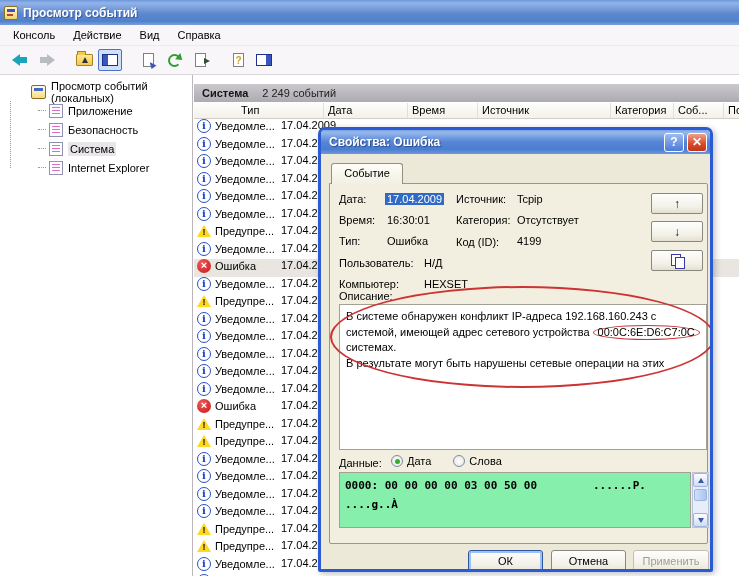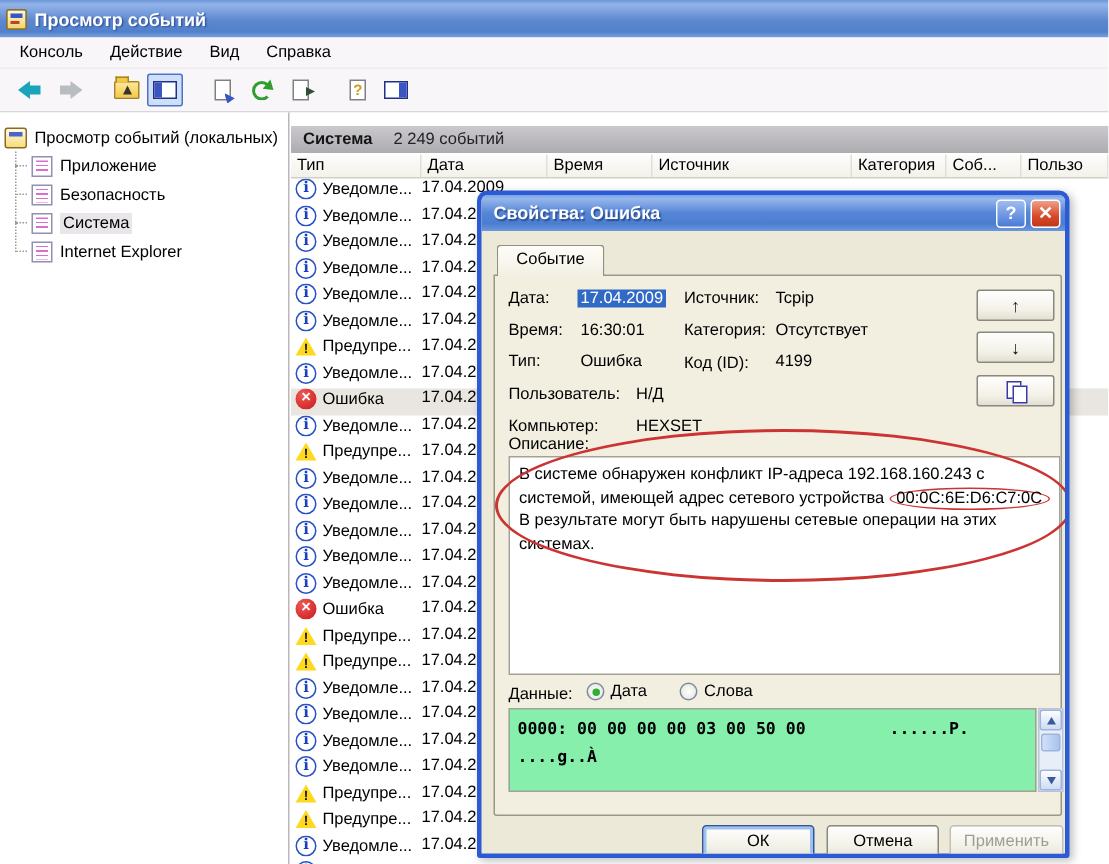--- a/index.html
+++ b/index.html
@@ -38,40 +38,40 @@
   .panel-glyph::before { content:""; position:absolute; left:0; top:0; bottom:0; width:5px; background:#3a55c0; }
   .panel-glyph.r::before { left:auto; right:0; }
   .sheet { width:11px; height:14px; background:#fff; border:1px solid #808080; position:relative; }
   .sheet.props::after { content:""; position:absolute; right:-4px; bottom:-3px; width:7px; height:7px; background:#3a55c0; clip-path:polygon(0 0,100% 50%,30% 100%); }
   .sheet.exp::after { content:""; position:absolute; right:-5px; top:4px; border-top:3px solid transparent; border-bottom:3px solid transparent; border-left:6px solid #305030; }
   .sheet.help::after { content:"?"; position:absolute; left:2px; top:1px; font-weight:bold; color:#caa020; font-size:10px; }
   .refresh-glyph { width:13px; height:13px; border:2px solid #2f9e2f; border-radius:50%; border-right-color:transparent; position:relative; }
   .refresh-glyph::after { content:""; position:absolute; right:-4px; top:-2px; border-top:4px solid transparent; border-bottom:4px solid transparent; border-left:6px solid #2f9e2f; transform:rotate(40deg); }
 
   
-  .tree { position:absolute; left:0; top:75px; width:193px; height:501px; background:#fff; border-right:1px solid #bab6ba; padding-top:7px; }
+  .tree { position:absolute; left:0; top:75px; width:193px; height:501px; background:#fff; border-right:1px solid #bab6ba; padding-top:7px;padding-left:28px; }
   .tree-root { display:flex; align-items:center; height:19px; padding-left:3px; }
   .root-icon { width:15px; height:14px; background:linear-gradient(#fffbe8,#f6dc7a); border:1px solid #8a6a20; border-radius:2px; position:relative; margin-right:5px; flex:0 0 15px; }
   .root-icon::before { content:""; position:absolute; left:2px; top:2px; width:9px; height:3px; background:#4a65c8; }
   .tree-vline { position:absolute; left:10px; top:26px; height:67px; border-left:1px dotted #9a9a9a; }
   .tree-item { display:flex; align-items:center; height:19px; padding-left:21px; position:relative; }
   .tree-item::before { content:""; position:absolute; left:10px; top:9px; width:8px; border-top:1px dotted #9a9a9a; }
   .log-icon { width:14px; height:14px; background:#fff; border:1px solid #9090b0; position:relative; margin-right:5px; flex:0 0 14px; }
   .log-icon::before { content:""; position:absolute; left:2px; top:2px; right:2px; height:9px;
     background:repeating-linear-gradient(180deg,#d86ed0 0 1px,transparent 1px 3px); }
   .tree-item.selected .tree-label { background:#e9e6e9; padding:1px 2px; }
 
   
   .content { position:absolute; left:194px; top:75px; width:545px; height:501px; background:#fff; }
   .content-header { position:absolute; left:0; top:9px; width:545px; height:18px;
     background:linear-gradient(180deg,#cbc9ce,#acabb0); display:flex; align-items:center; padding-left:8px; }
   .content-header .hdr-title { font-weight:bold; color:#141414; margin-right:14px; }
   .content-header .hdr-count { color:#222; }
   .cols { position:absolute; left:0; top:28px; width:545px; height:16px; display:flex;
-    background:linear-gradient(#fdfdfb,#f3f1ea); border-bottom:1px solid #d2cfc6; }
+    background:linear-gradient(#fdfdfb,#f3f1ea); border-bottom:1px solid #d2cfc6;padding-left:43px; }
   .col { border-right:1px solid #e2dfd6; padding:1px 4px; overflow:hidden; white-space:nowrap; }
   .rows { position:absolute; left:0; top:44px; width:545px; height:457px; overflow:hidden; }
   .row { height:17.5px; display:flex; align-items:flex-start; }
   .row.selected { background:#e9e6e1; }
   .cell-type { width:87px; display:flex; align-items:center; padding-left:3px; overflow:hidden; flex:0 0 87px; }
   .cell-date { width:84px; flex:0 0 84px; overflow:hidden; white-space:nowrap; }
   .evi { width:14px; height:14px; position:relative; flex:0 0 14px; margin-right:4px; }
   .evi.info::before { content:"i"; position:absolute; inset:0; border:1px solid #2850c8; border-radius:50%;
     background:#fff; color:#1840c0; font-weight:bold; font-size:10px; line-height:12px; text-align:center;
     font-family:"DejaVu Serif", serif; }
@@ -448,22 +448,22 @@
     <div class="nav-btn" style="left:330px;top:96px;">
         <span class="copy-glyph"></span>
       </div>
 
     <span class="desc-label">Описание:</span>
     <div class="desc-box">
       <div class="desc-line">В системе обнаружен конфликт IP-адреса 192.168.160.243 с</div>
       <div class="desc-line">
         <span>системой, имеющей  адрес сетевого устройства </span><span class="mac">00:0C:6E:D6:C7:0C</span>
       </div>
+      <div class="desc-line">системах.</div>
       <div class="desc-line">В результате могут быть нарушены  сетевые операции на этих</div>
-      <div class="desc-line">системах.</div>
     </div>
     <div class="oval-big"></div>
 
     <span class="data-label">Данные:</span>
     <div class="radio-group">
       <span class="radio checked"></span>
       <span class="radio-lbl">Дата</span>
       <span class="radio"></span>
       <span class="radio-lbl">Слова</span>
     </div>

